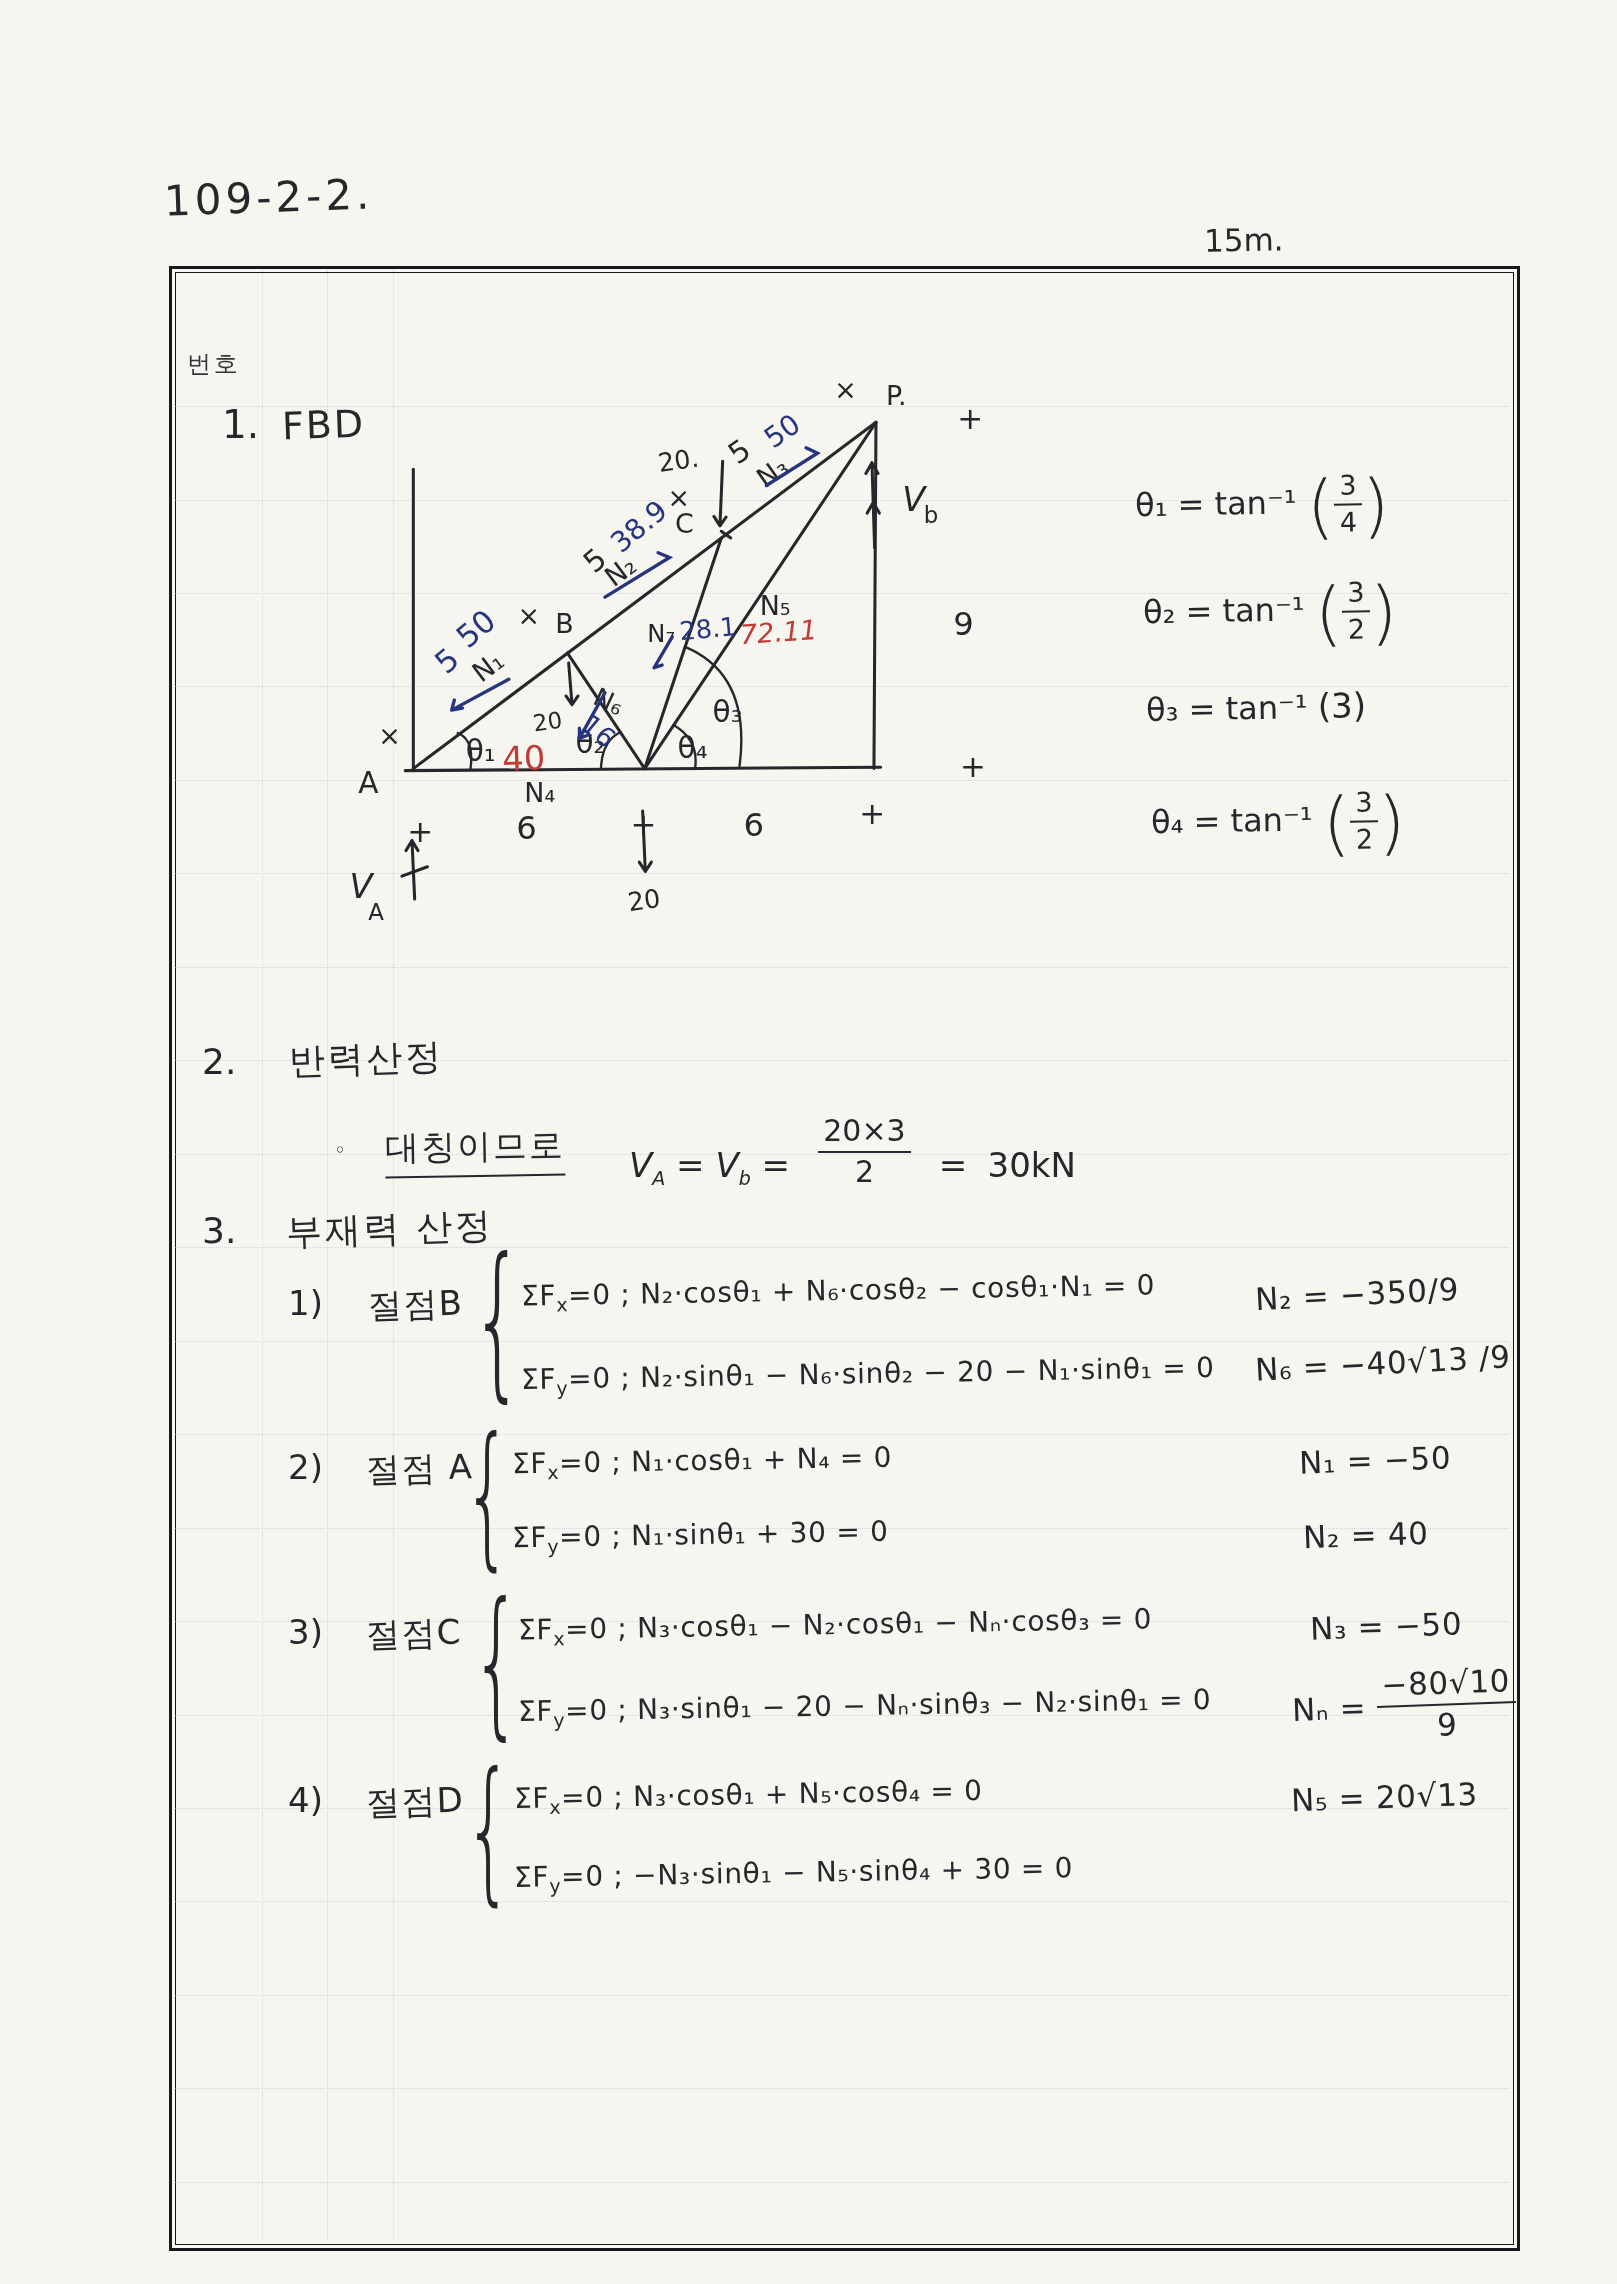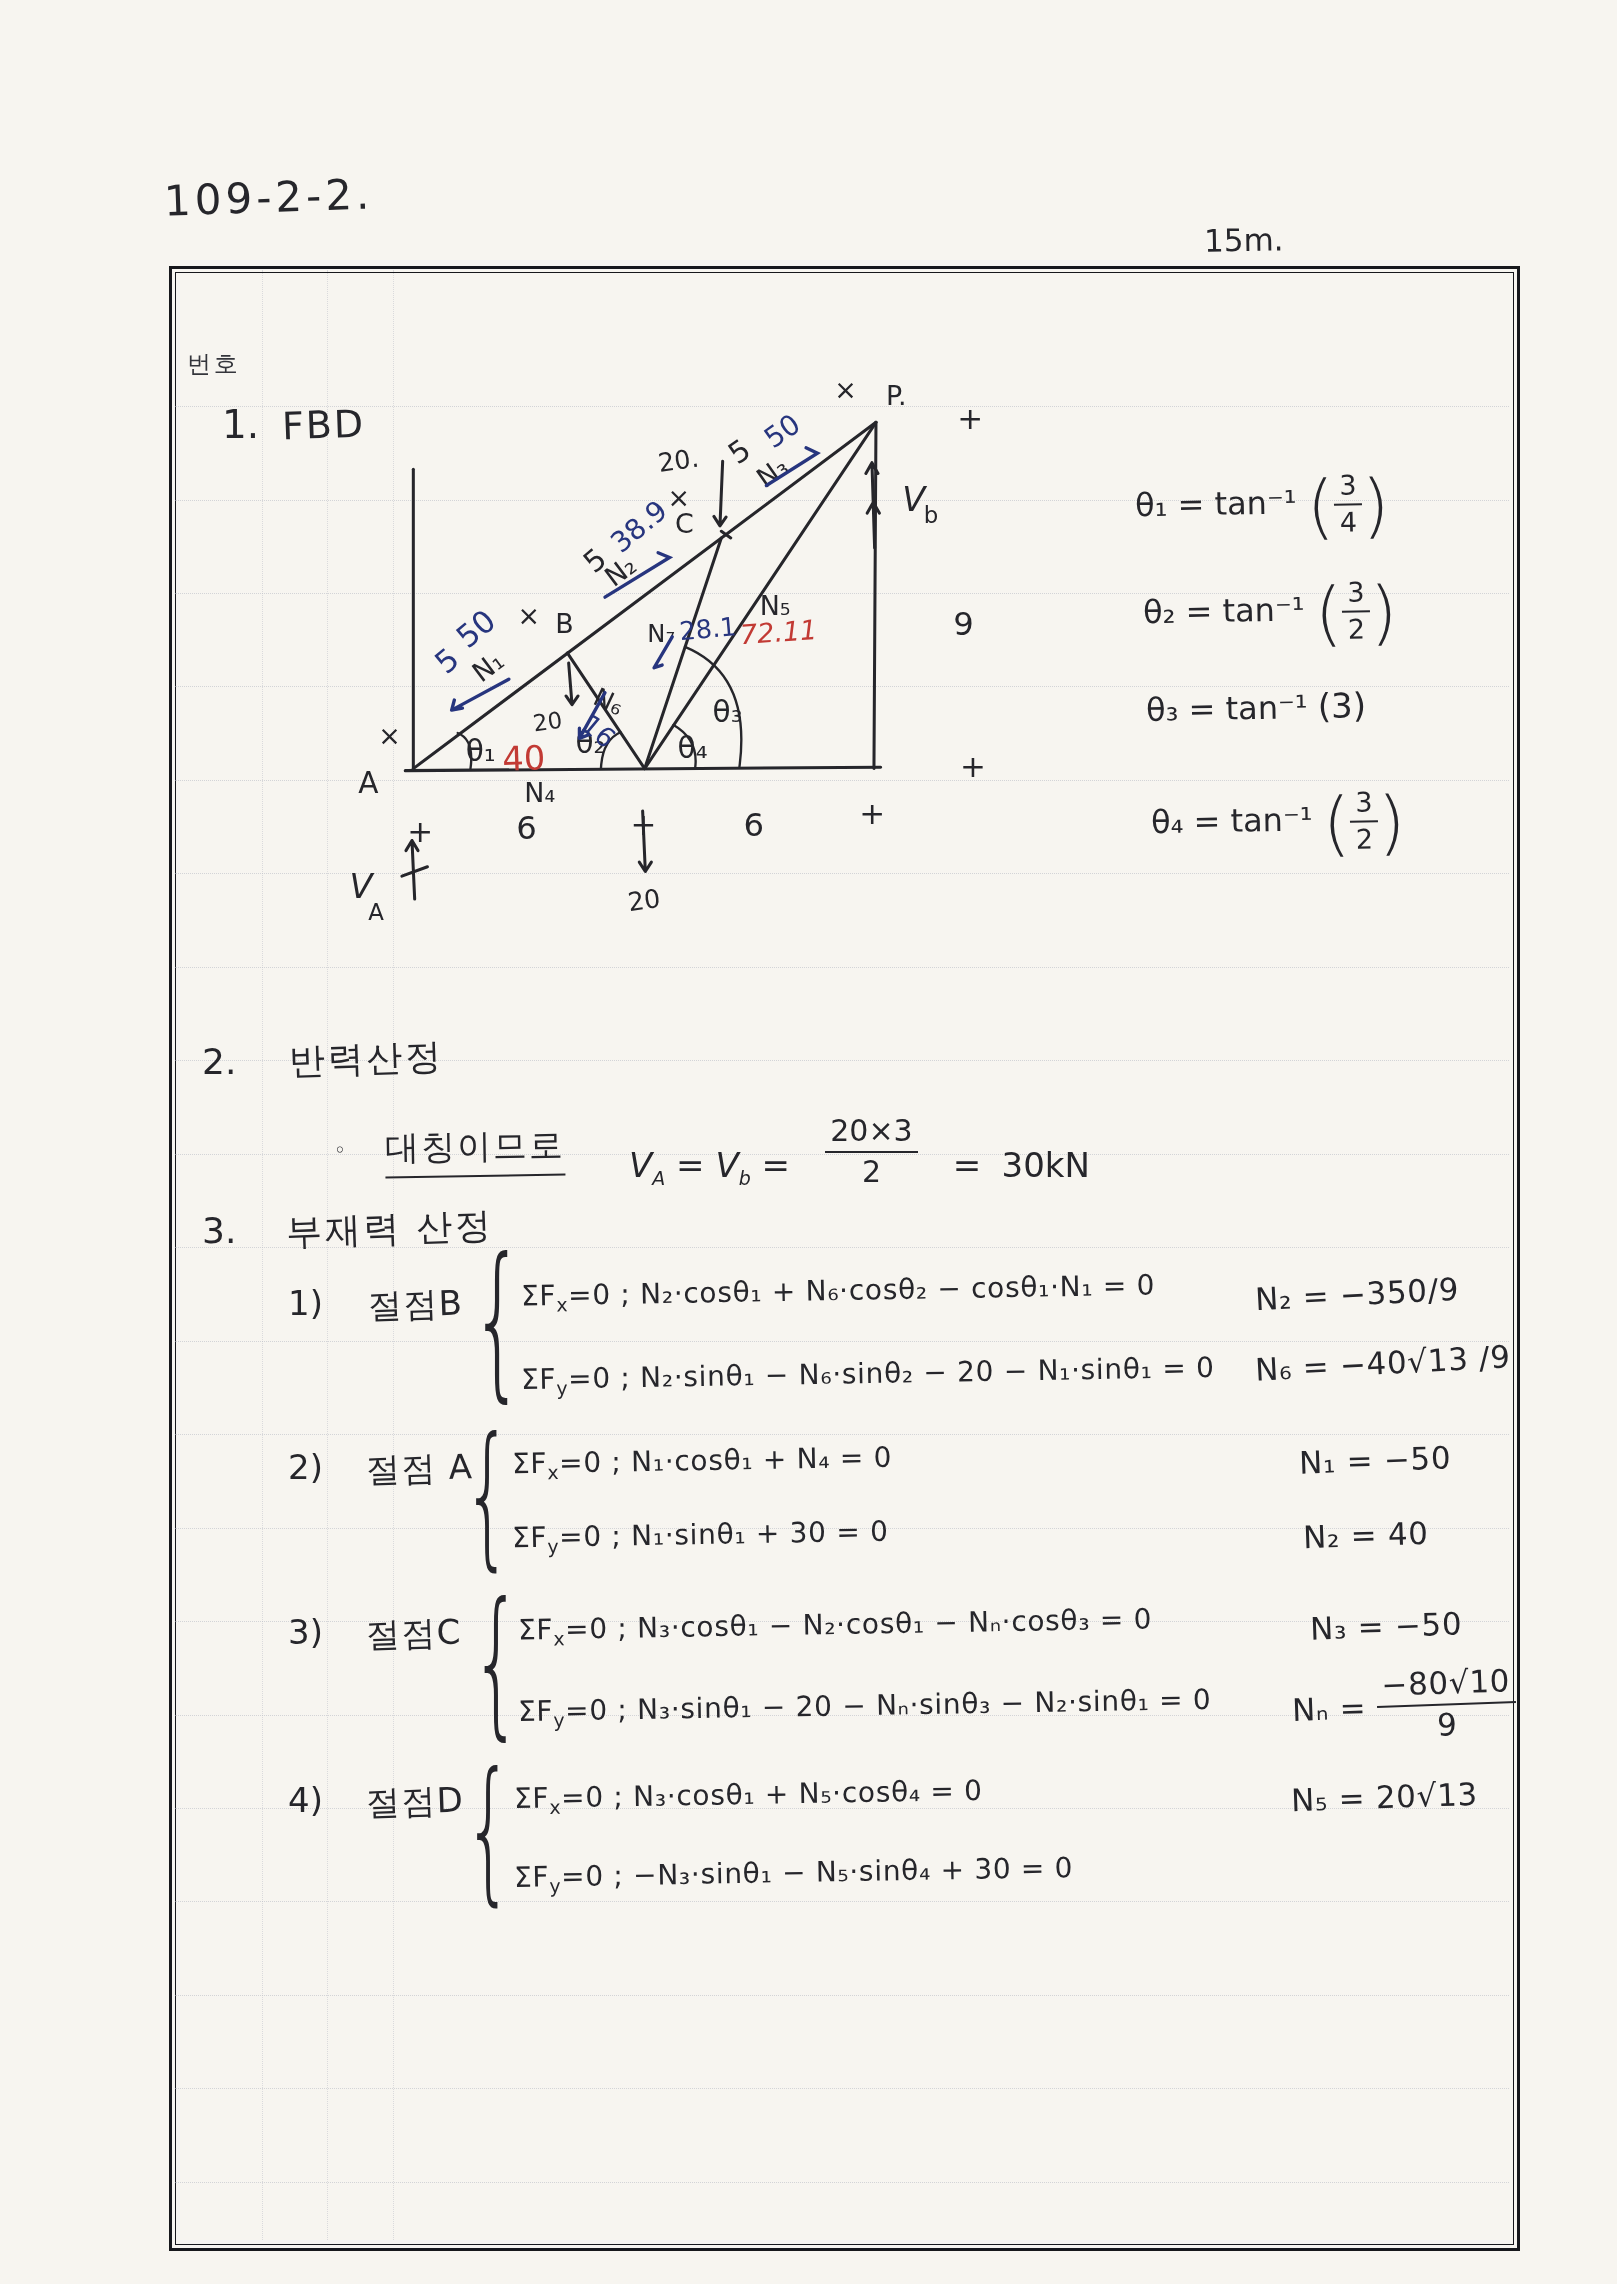--- a/index.html
+++ b/index.html
@@ -178,21 +178,21 @@
   <div class="abs hw" style="left:334px;top:1138px;font-size:20px;">◦</div>
   <div class="abs hw" style="left:385px;top:1124px;font-size:34px;letter-spacing:2px;border-bottom:2.7px solid var(--ink);padding-bottom:5.4px;transform:rotate(-1deg);">대칭이므로</div>
 
   <div class="abs hw" style="left:629px;top:1113px;font-size:34px;">
     <span style="font-style:italic;">
       <span>V</span><sub class="sm">A</sub></span>
     <span>=</span>
     <span style="font-style:italic;">
       <span>V</span><sub class="sm">b</sub></span>
     <span>=</span>
-    <span class="frac" style="font-size:30px;margin:0 24px;vertical-align:-5.4px;">
+    <span class="frac" style="font-size:30px;margin:0 17px;vertical-align:-5.4px;">
       <span class="num">20×3</span>
       <span class="den">2</span>
     </span>
     <span>=</span>
     <span style="margin-left:9.4px;">30kN</span>
   </div>
 
   <div class="abs hw" style="left:202px;top:1210px;font-size:36px;">3.</div>
   <div class="abs hw" style="left:286px;top:1205px;font-size:36px;letter-spacing:2.7px;transform:rotate(-2deg);">부재력 산정</div>
 

